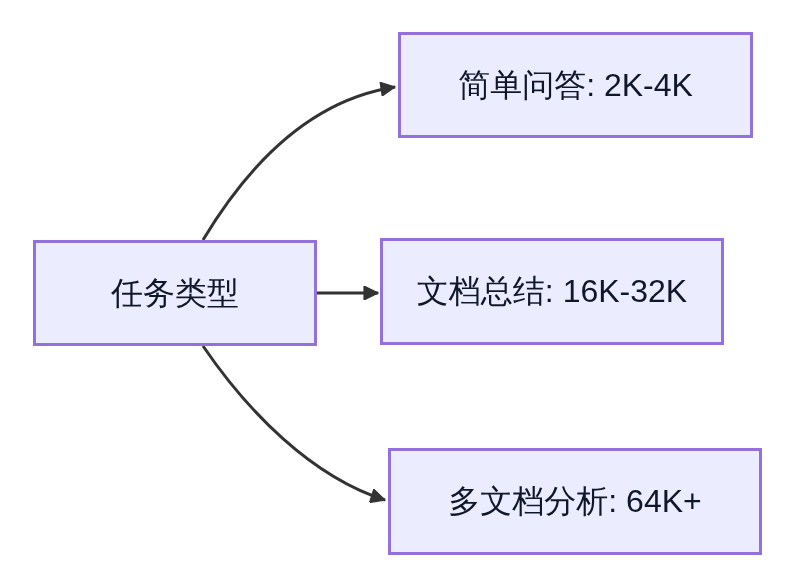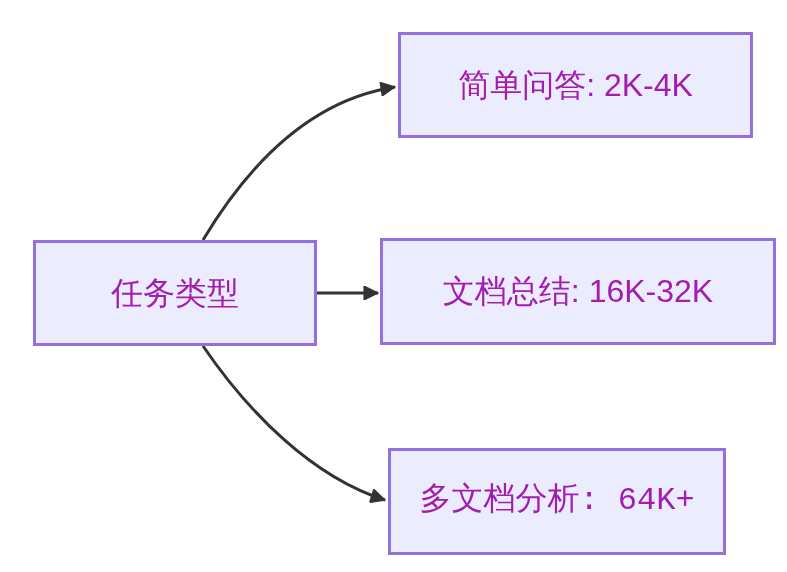--- a/index.html
+++ b/index.html
@@ -30,30 +30,30 @@
   .node {
     position: absolute;
     box-sizing: border-box;
     background: #ECECFF;
     border: 3px solid #9370DB;
     display: flex;
     align-items: center;
     justify-content: center;
   }
   .node-label {
-    color: #a21caf;
+    color: #0f172a;
     font-size: 32px;
     line-height: 1.2;
     white-space: nowrap;
     text-align: center;
   }
   .node-root   { left: 33px;  top: 240px; width: 284px; height: 106px; }
   .node-leaf-0 { left: 398px; top: 32px;  width: 355px; height: 106px; }
-  .node-leaf-1 { left: 380px; top: 238px; width: 396px; height: 107px; }
-  .node-leaf-2 { left: 388px; top: 448px; width: 338px; height: 107px; font-family: Liberation Mono, monospace; }
+  .node-leaf-1 { left: 380px; top: 238px; width: 344px; height: 107px; }
+  .node-leaf-2 { left: 388px; top: 448px; width: 374px; height: 107px; }
 </style>
 </head>
 <body>
 
 <div class="canvas">
 
   <svg class="edges-layer" width="787" height="572" viewBox="0 0 787 572" xmlns="http://www.w3.org/2000/svg">
     <defs>
       <marker id="arrowhead" viewBox="0 0 12 12" refX="12" refY="6" markerWidth="16" markerHeight="14" markerUnits="userSpaceOnUse" orient="auto">
         <path d="M0,0 L12,6 L0,12 Z" fill="#333333" stroke="#333333"></path>

